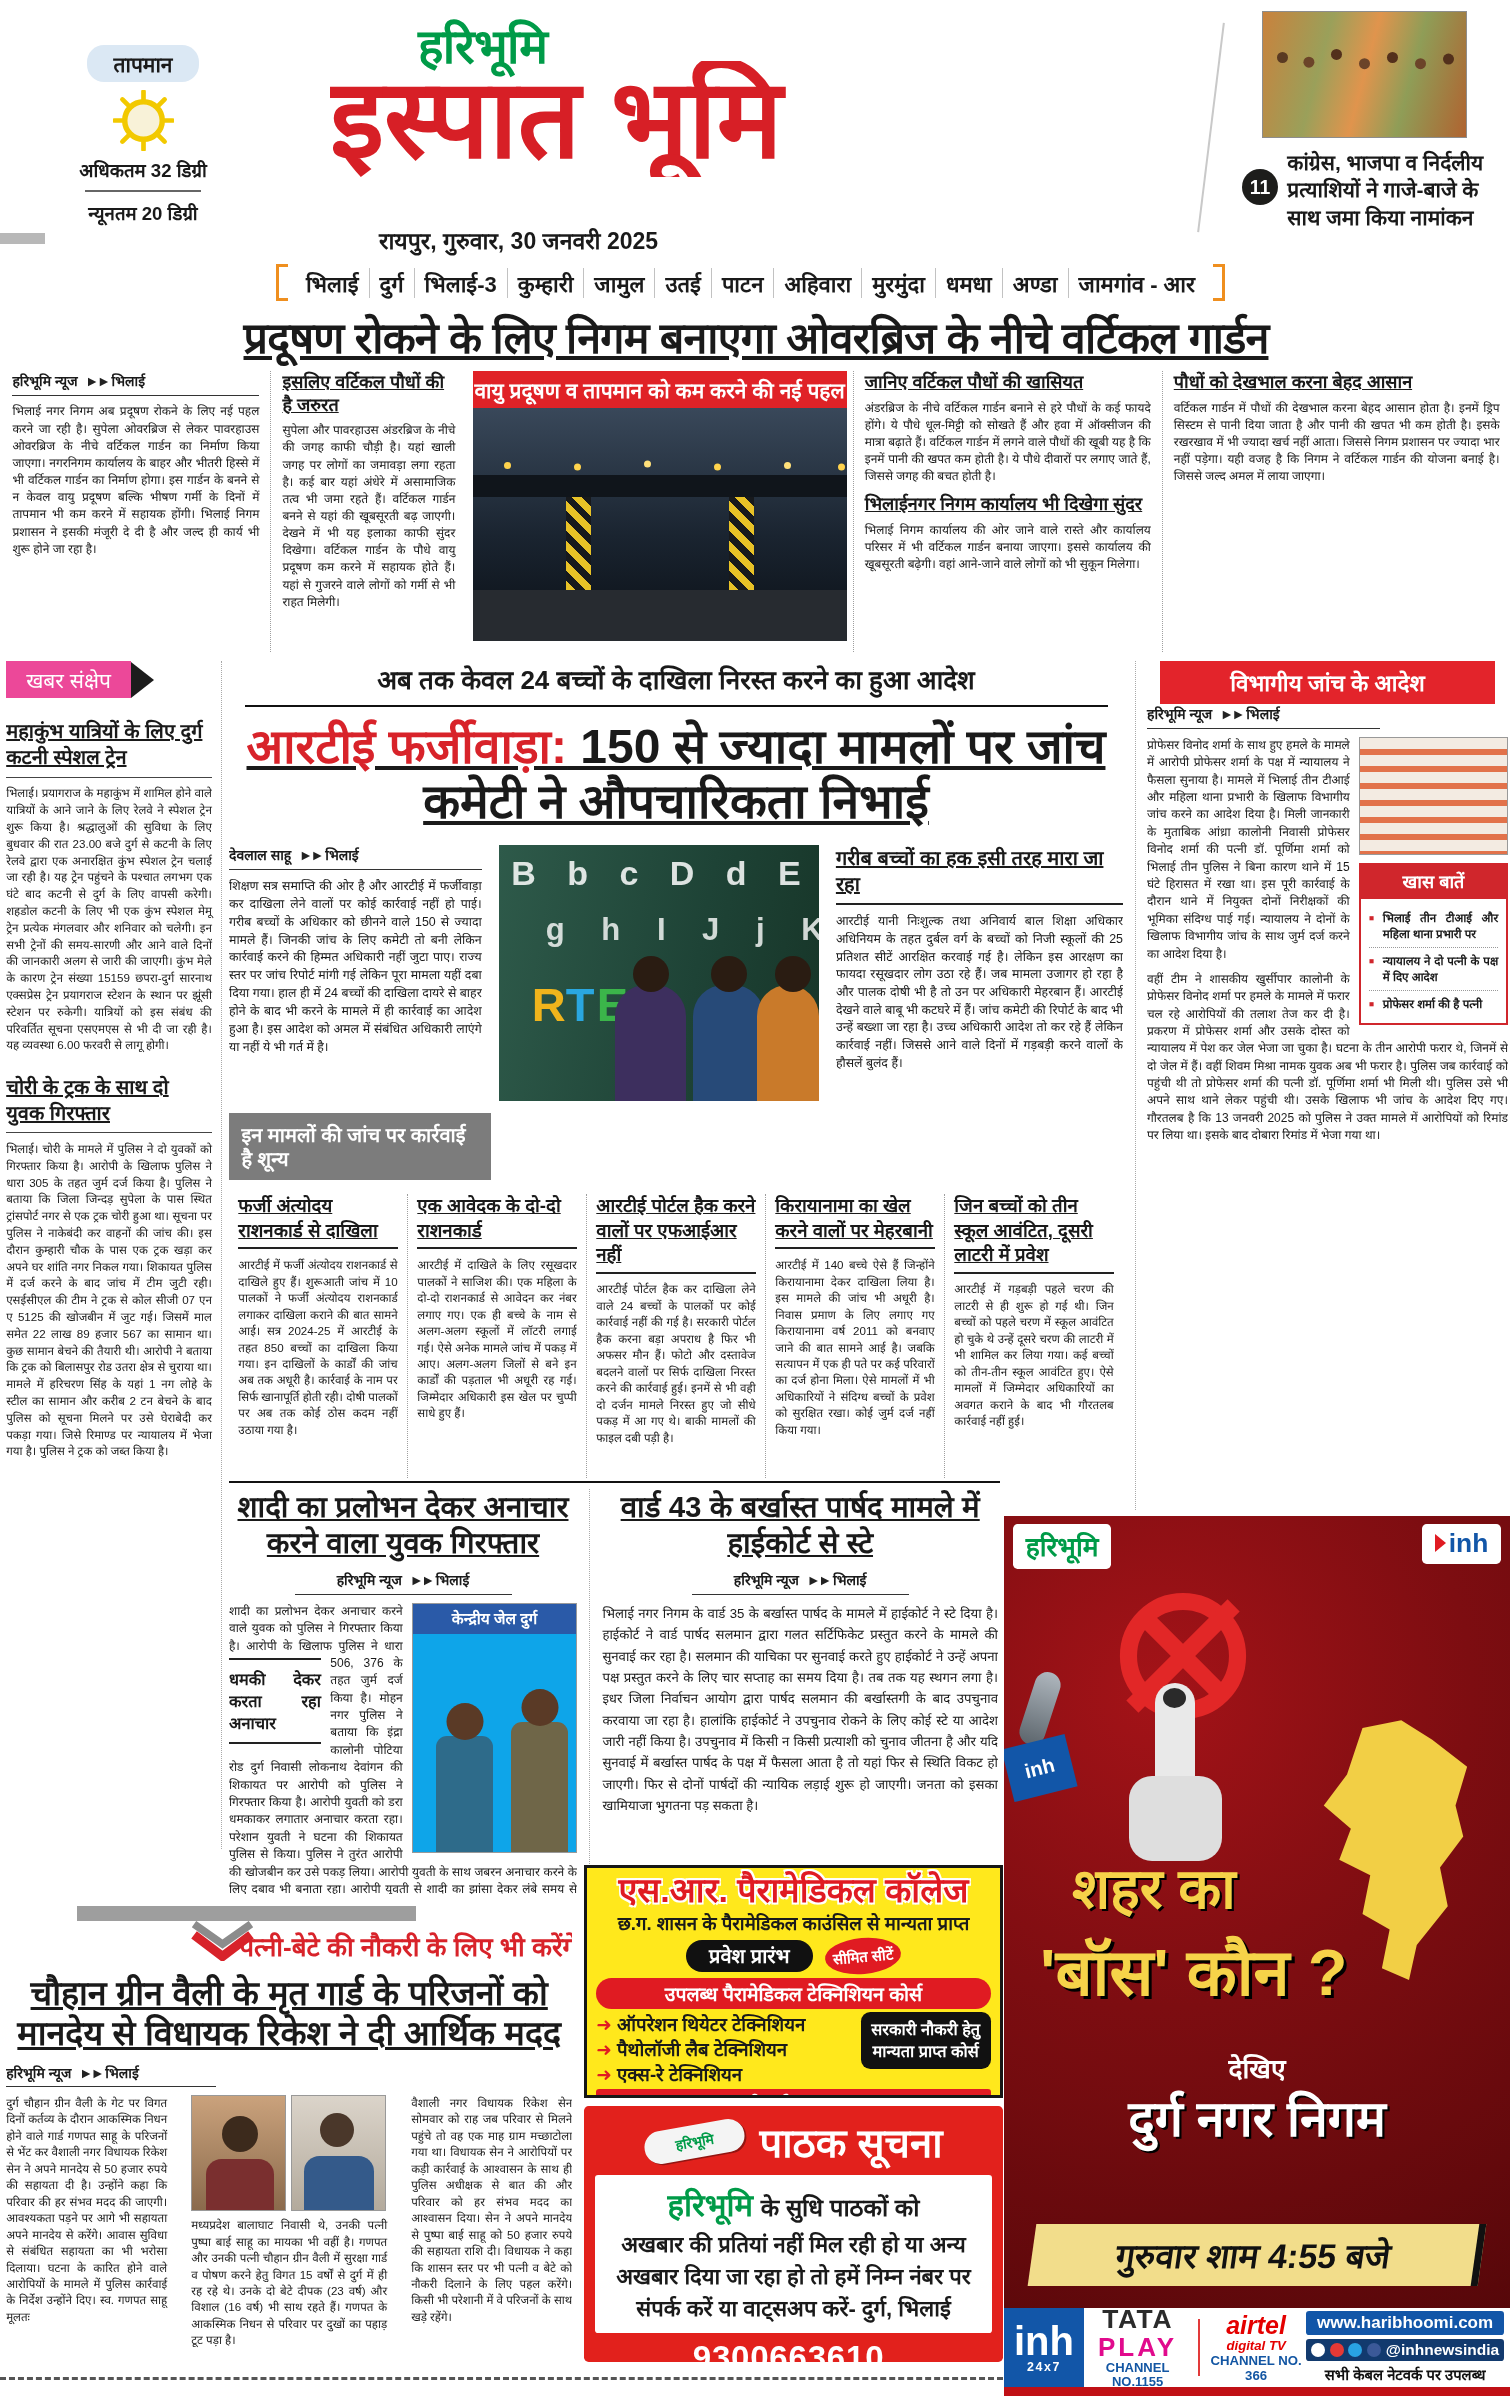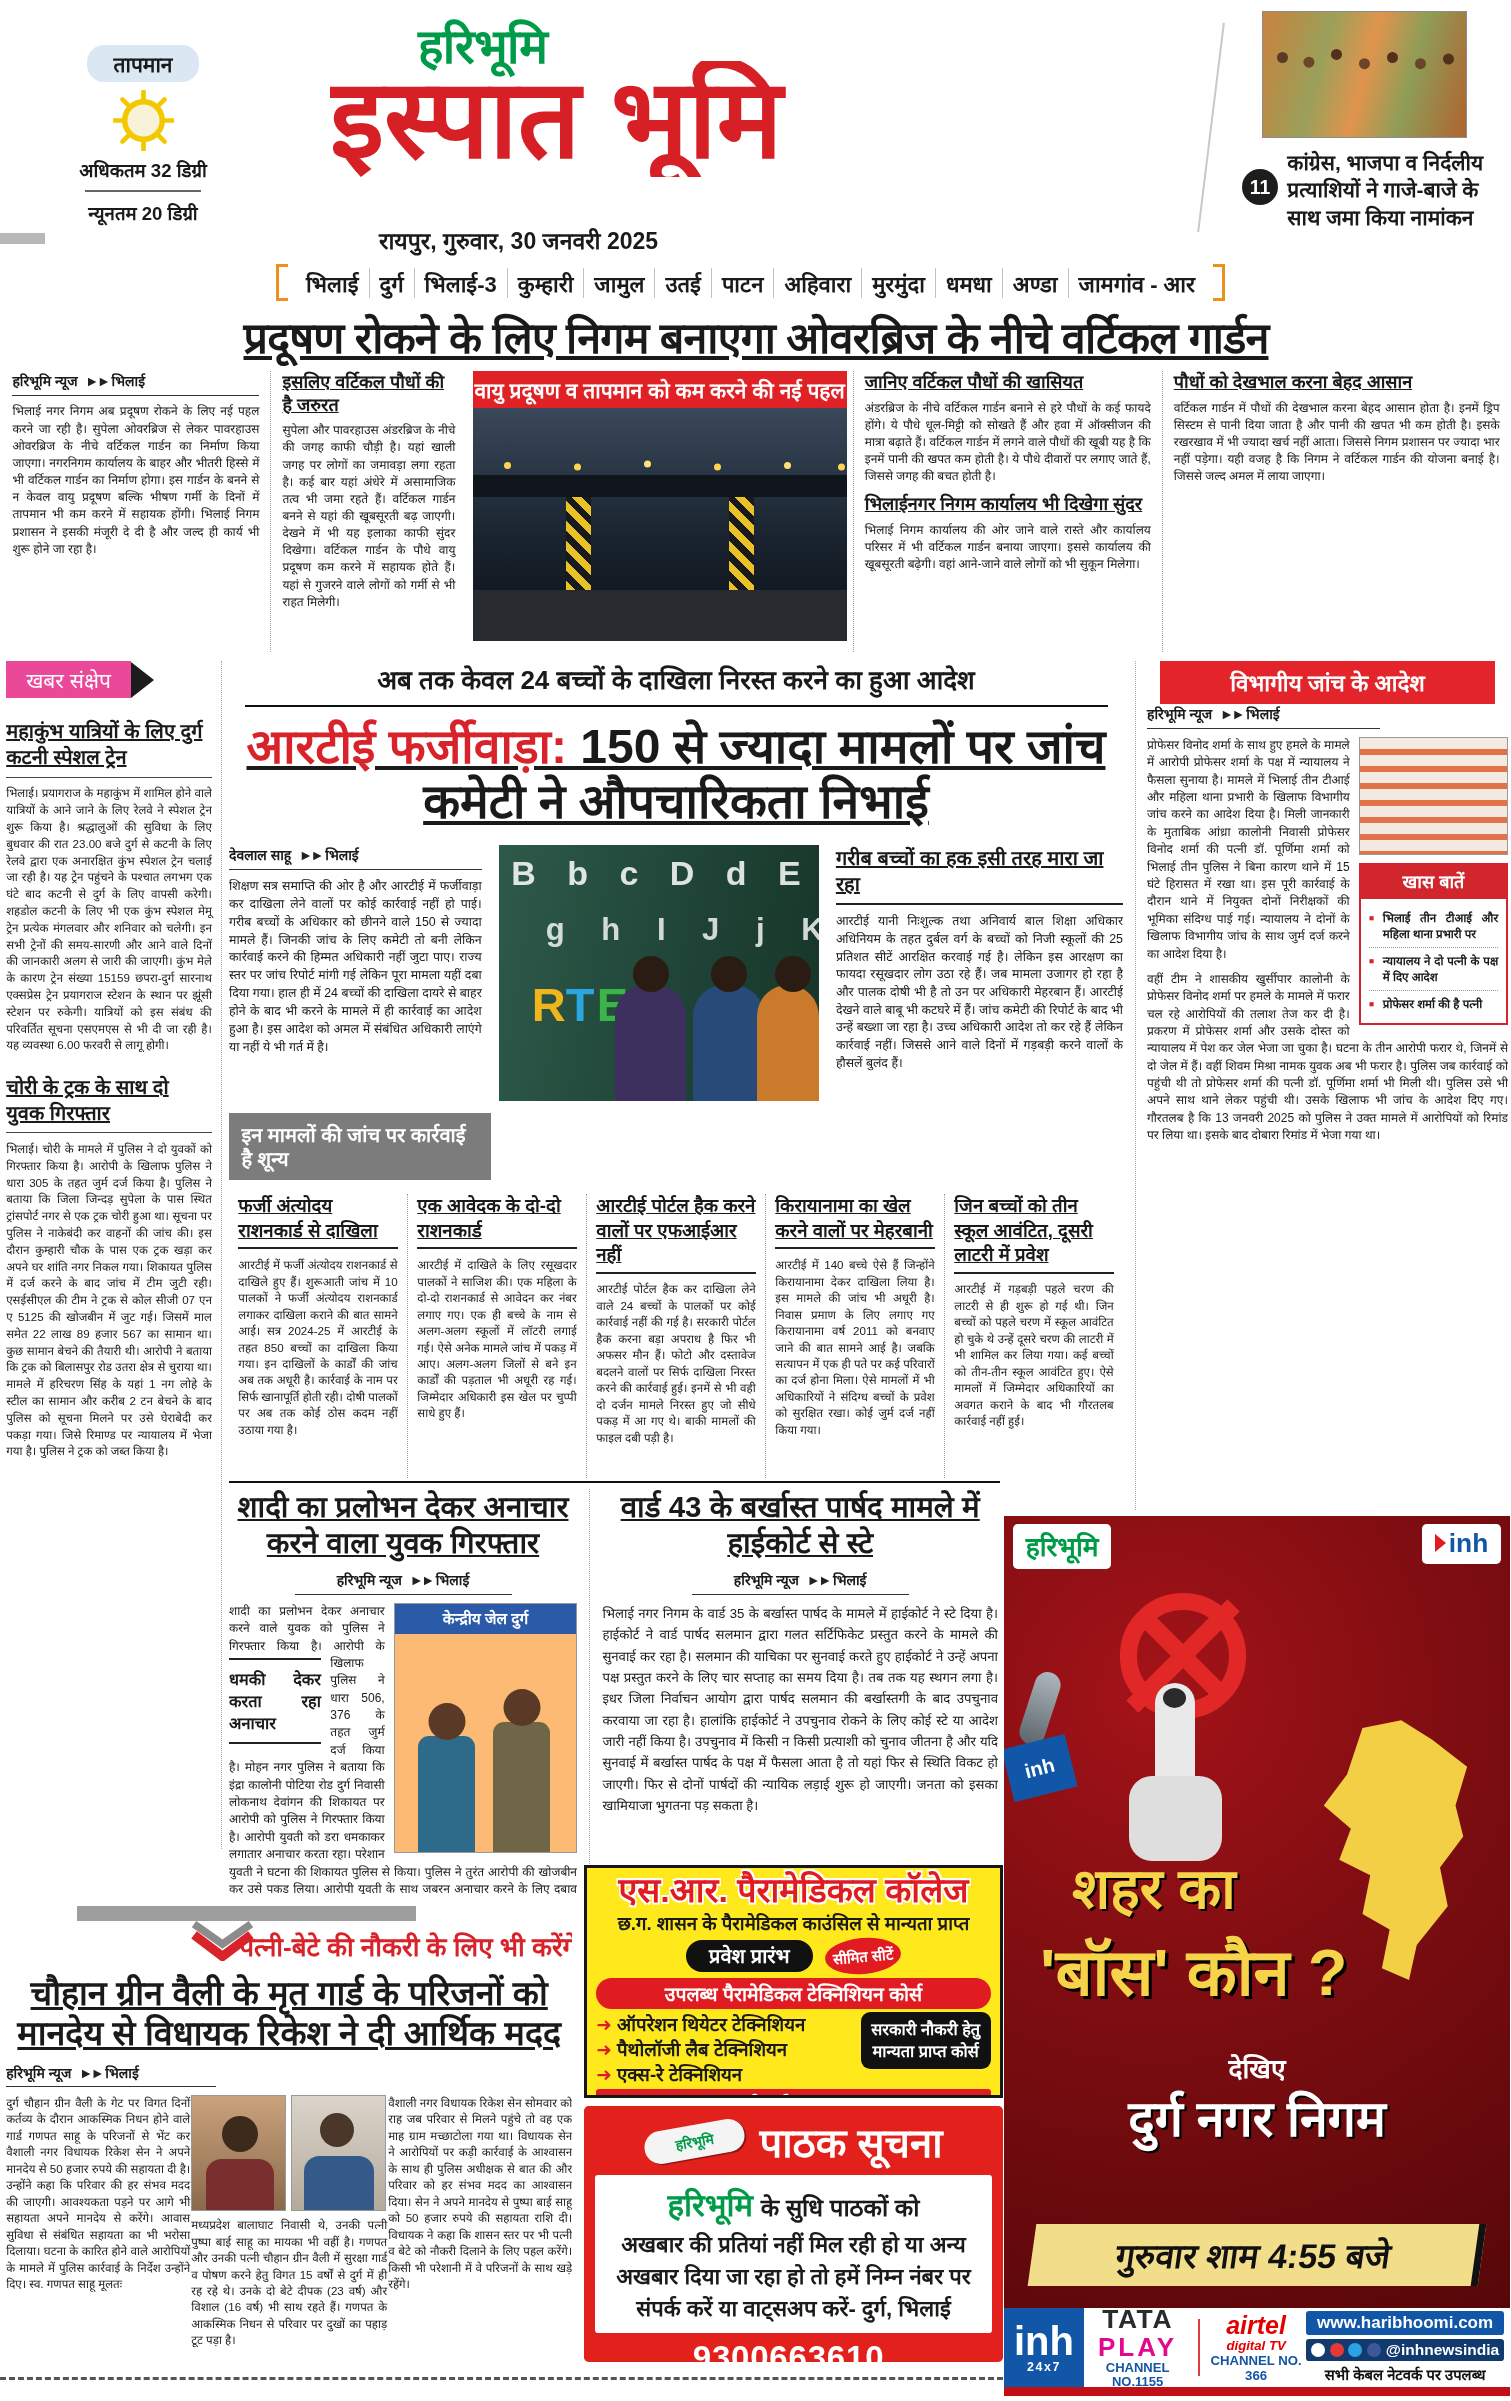--- a/index.html
+++ b/index.html
@@ -102,21 +102,21 @@
   .khas ul{list-style:none;margin:0;padding:6.2px 7.8px;}
   .khas li{font-size:11.6px;font-weight:800;line-height:1.35;padding:5.4px 0 5.4px 14px;position:relative;border-bottom:1.6px dotted #999;}
   .khas li:last-child{border-bottom:none;}
   .khas li::before{content:"■";color:#d0262c;font-size:8.5px;position:absolute;left:0;top:7.8px;}
   
   .hrule{background:#111;height:2.3px;}
   .marriage{left:229px;top:1489px;width:348px;height:405px;overflow:hidden;}
   .mar-h2{font-size:29.5px;font-weight:900;text-align:center;line-height:1.22;}
   .mar-byline{margin:9.3px auto 7.8px;width:217px;text-align:center;}
   .mar-flow{font-size:12px;line-height:1.45;}
-  .mar-photo{float:right;width:183px;height:250px;margin:0 0 6.2px 9.3px;border:0.8px solid #999;background:#fdba74;position:relative;overflow:hidden;}
+  .mar-photo{float:right;width:165px;height:250px;margin:0 0 6.2px 9.3px;border:0.8px solid #999;background:#0ea5e9;position:relative;overflow:hidden;}
   .blue-band{background:#2a5aa8;color:#fff;font-size:15.5px;font-weight:800;text-align:center;padding:3.9px 0;}
   .fig{position:absolute;bottom:0;border-radius:11px 11px 0 0;}
   .fig::before{content:"";position:absolute;left:50%;top:-33px;transform:translateX(-50%);width:37px;height:37px;border-radius:50%;background:#5a3a26;}
   .mar-highlight{float:left;width:92px;font-size:16.3px;font-weight:900;line-height:1.35;border-top:2.3px solid #222;border-bottom:2.3px solid #222;
       padding:7.8px 0;margin:3.1px 9.3px 4.7px 0;}
   
   .ward{left:589px;top:1489px;width:409px;height:497px;border-left:1.6px dotted #a8a8a8;padding-left:12.4px;overflow:hidden;}
   .ward-h2{font-size:29.5px;font-weight:900;text-align:center;line-height:1.22;}
   .ward-byline{margin:9.3px auto 7.8px;width:217px;text-align:center;}
   .ward-body{font-size:13.2px;line-height:1.62;}
@@ -164,21 +164,21 @@
   .cable{color:#111;font-size:14.8px;font-weight:900;margin-top:3.1px;}
   .ad-redbar{position:absolute;left:0;top:871px;width:100%;height:8.5px;background:#c01015;}
   
   .guard{left:6.2px;top:1898px;width:566px;height:488px;overflow:hidden;}
   .gmark{position:relative;height:75px;}
   .gmark-bar{position:absolute;left:71px;top:7.8px;width:339px;height:15.5px;background:#9e9e9e;}
   .gmark-chev{position:absolute;left:183px;top:23px;}
   .gkicker{position:absolute;left:233px;top:29.5px;font-size:26px;font-weight:900;color:#d8232a;white-space:nowrap;}
   .guard-h2{font-size:34px;font-weight:900;line-height:1.18;text-align:center;}
   .guard-byline{width:210px;margin:9.3px 0 7.8px;}
-  .guard-cols{display:flex;gap:1px;height:273px;overflow:hidden;font-size:11.6px;line-height:1.42;}
+  .guard-cols{display:flex;gap:24px;height:273px;overflow:hidden;font-size:11.6px;line-height:1.42;}
   .gc1,.gc3{flex:1;}
   .gcm{width:196px;}
   .gphotos{display:flex;gap:4.7px;margin-bottom:6.2px;}
   .gp{width:95px;height:116px;border:0.8px solid #999;}
   .gp1{background:linear-gradient(#caa27c,#8a6a4c);position:relative;}
   .gp1::before{content:"";position:absolute;left:29.5px;top:20px;width:36px;height:36px;border-radius:50%;background:#3c2a1c;}
   .gp1::after{content:"";position:absolute;left:14px;bottom:0;width:68px;height:51px;border-radius:15.5px 15.5px 0 0;background:#7a2f2f;}
   .gp2{background:linear-gradient(#dbd4ca,#b3aa9c);position:relative;}
   .gp2::before{content:"";position:absolute;left:28px;top:17px;width:34px;height:34px;border-radius:50%;background:#4a3categories;background:#4a372a;}
   .gp2::after{content:"";position:absolute;left:12.4px;bottom:0;width:70px;height:54px;border-radius:15.5px 15.5px 0 0;background:#345a8a;}

